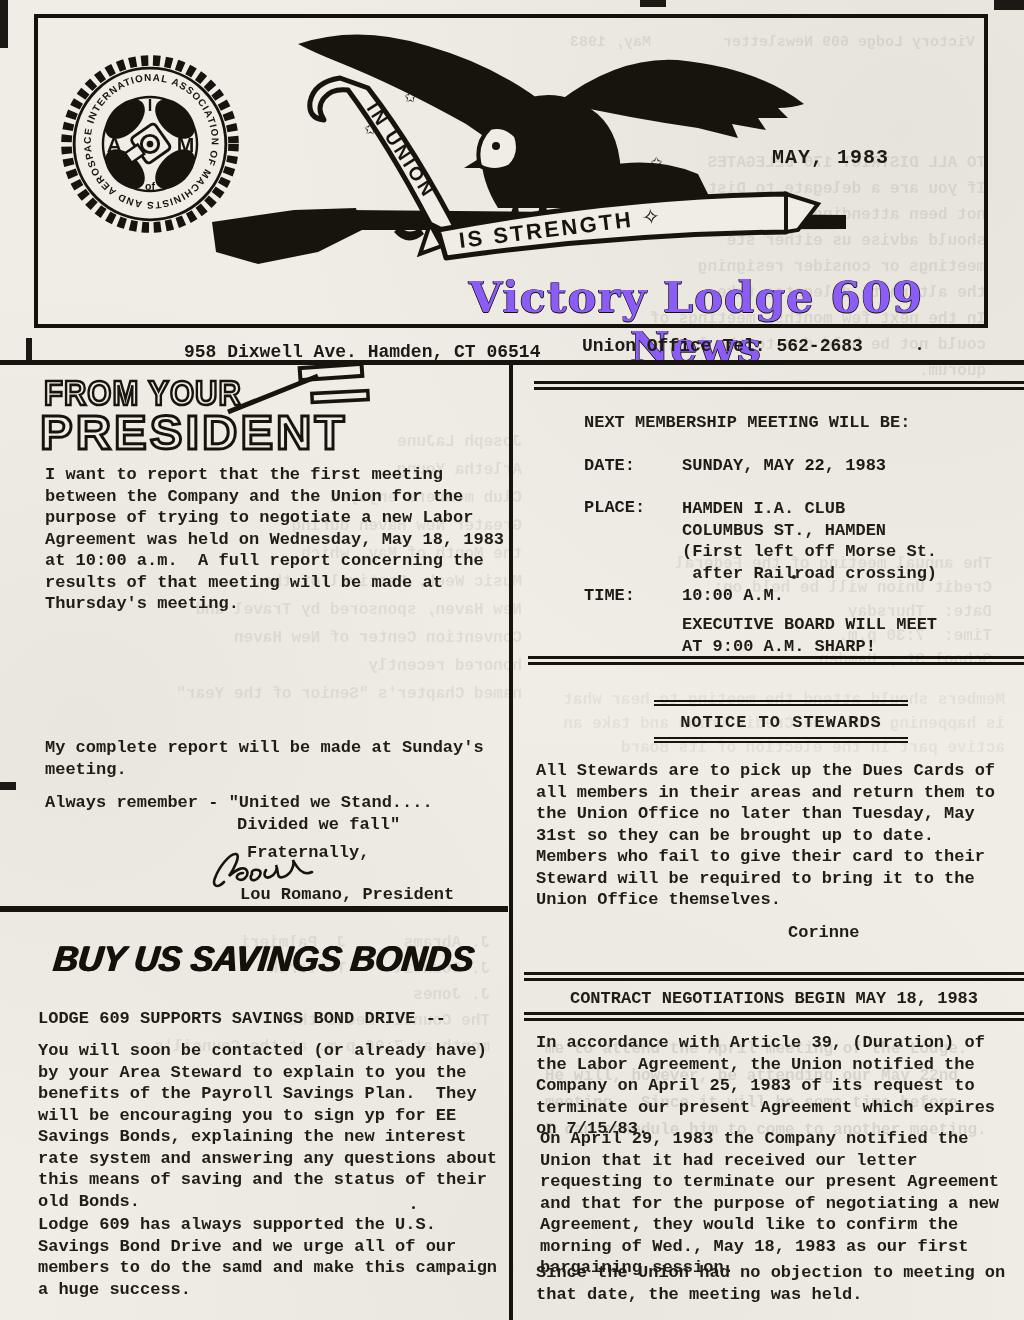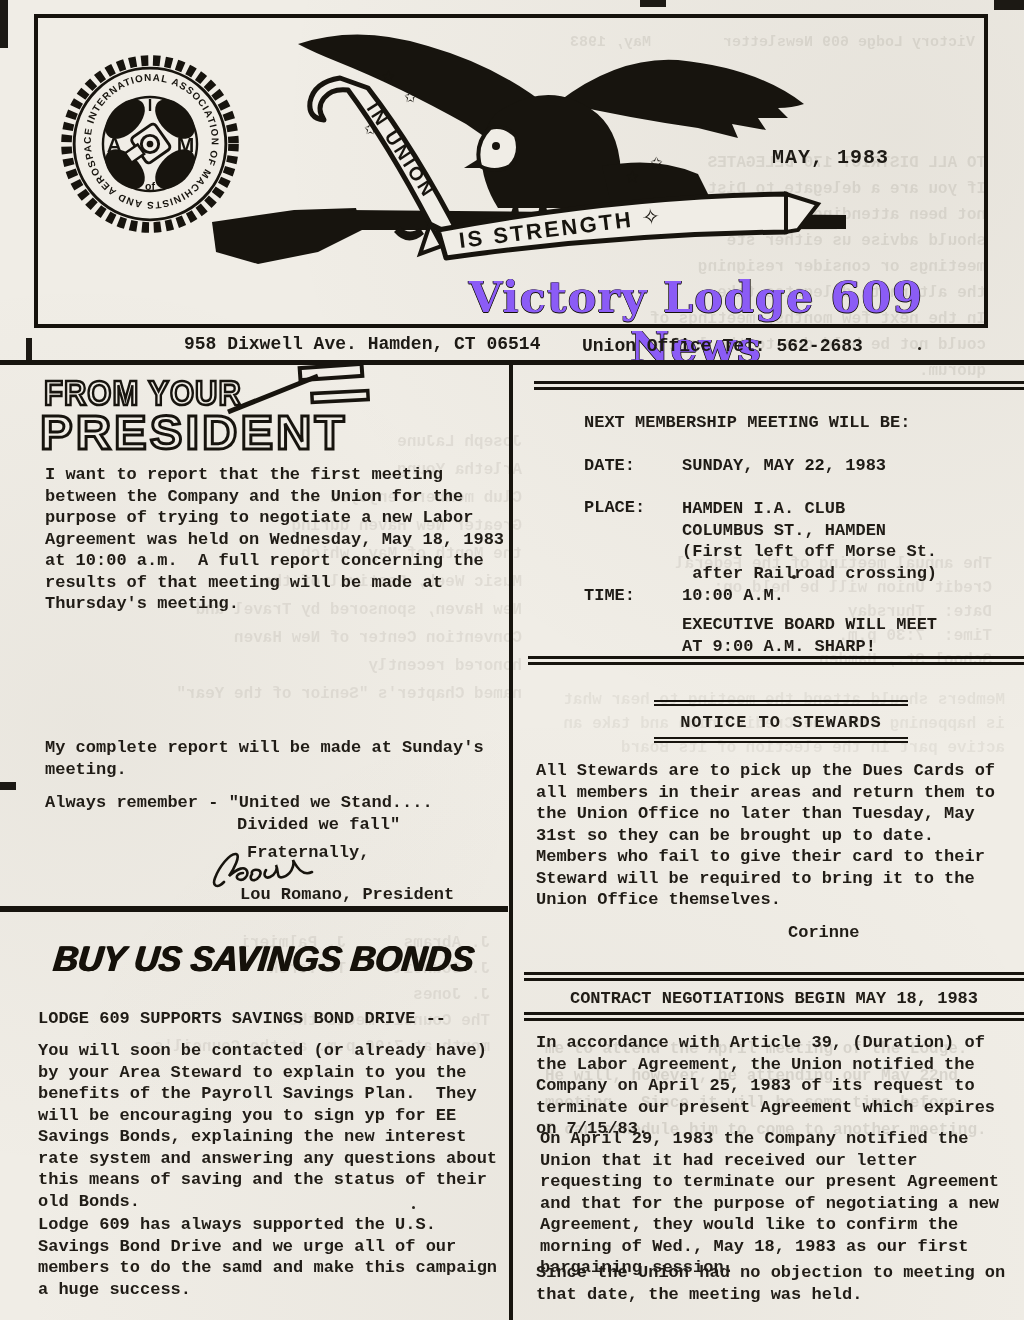--- a/index.html
+++ b/index.html
@@ -26,21 +26,21 @@
   .thin-double{position:absolute;height:2px;border-top:2.5px solid #17140e;border-bottom:2.5px solid #17140e;}
   
   .header-box{position:absolute;left:34px;top:14px;width:946px;height:306px;border:4px solid #15120c;}
   .issue-date{position:absolute;left:772px;top:146px;font-size:20px;font-weight:700;
               font-family:"Liberation Mono","DejaVu Sans Mono",monospace;letter-spacing:1px;}
   .masthead-title{position:absolute;left:398px;top:272px;width:596px;text-align:center;
       font-family:"DejaVu Serif","Liberation Serif",serif;font-weight:bold;font-size:43px;
       letter-spacing:1px;color:#8b5cf6;
       text-shadow:0.7px 0 #15110a,-0.7px 0 #15110a,0 0.7px #15110a;}
   .addr-line{position:absolute;top:334px;left:0;width:1024px;font-size:18px;font-weight:700;}
-  .addr-line .addr{position:absolute;left:184px;top:0;}
+  .addr-line .addr{position:absolute;left:184px;top:8px;}
   .addr-line .tel{position:absolute;left:582px;top:2px;}
   
   .outline-head{font-family:"Liberation Sans","DejaVu Sans",sans-serif;font-weight:bold;
      color:#f0ede6;-webkit-text-stroke:2.4px #17140e;letter-spacing:1px;}
   .from-your{position:absolute;left:44px;top:374px;font-size:31px;transform:scaleY(1.12);transform-origin:left top;}
   .president-head{position:absolute;left:40px;top:404px;font-size:49px;-webkit-text-stroke:3px #17140e;letter-spacing:3px;}
   
   .bonds-head{position:absolute;left:56px;top:938px;font-family:"Liberation Sans","DejaVu Sans",sans-serif;
      font-weight:bold;font-style:italic;font-size:34px;letter-spacing:0px;color:#15110a;
      transform:skewX(-6deg) scaleY(1.05);transform-origin:left top;

